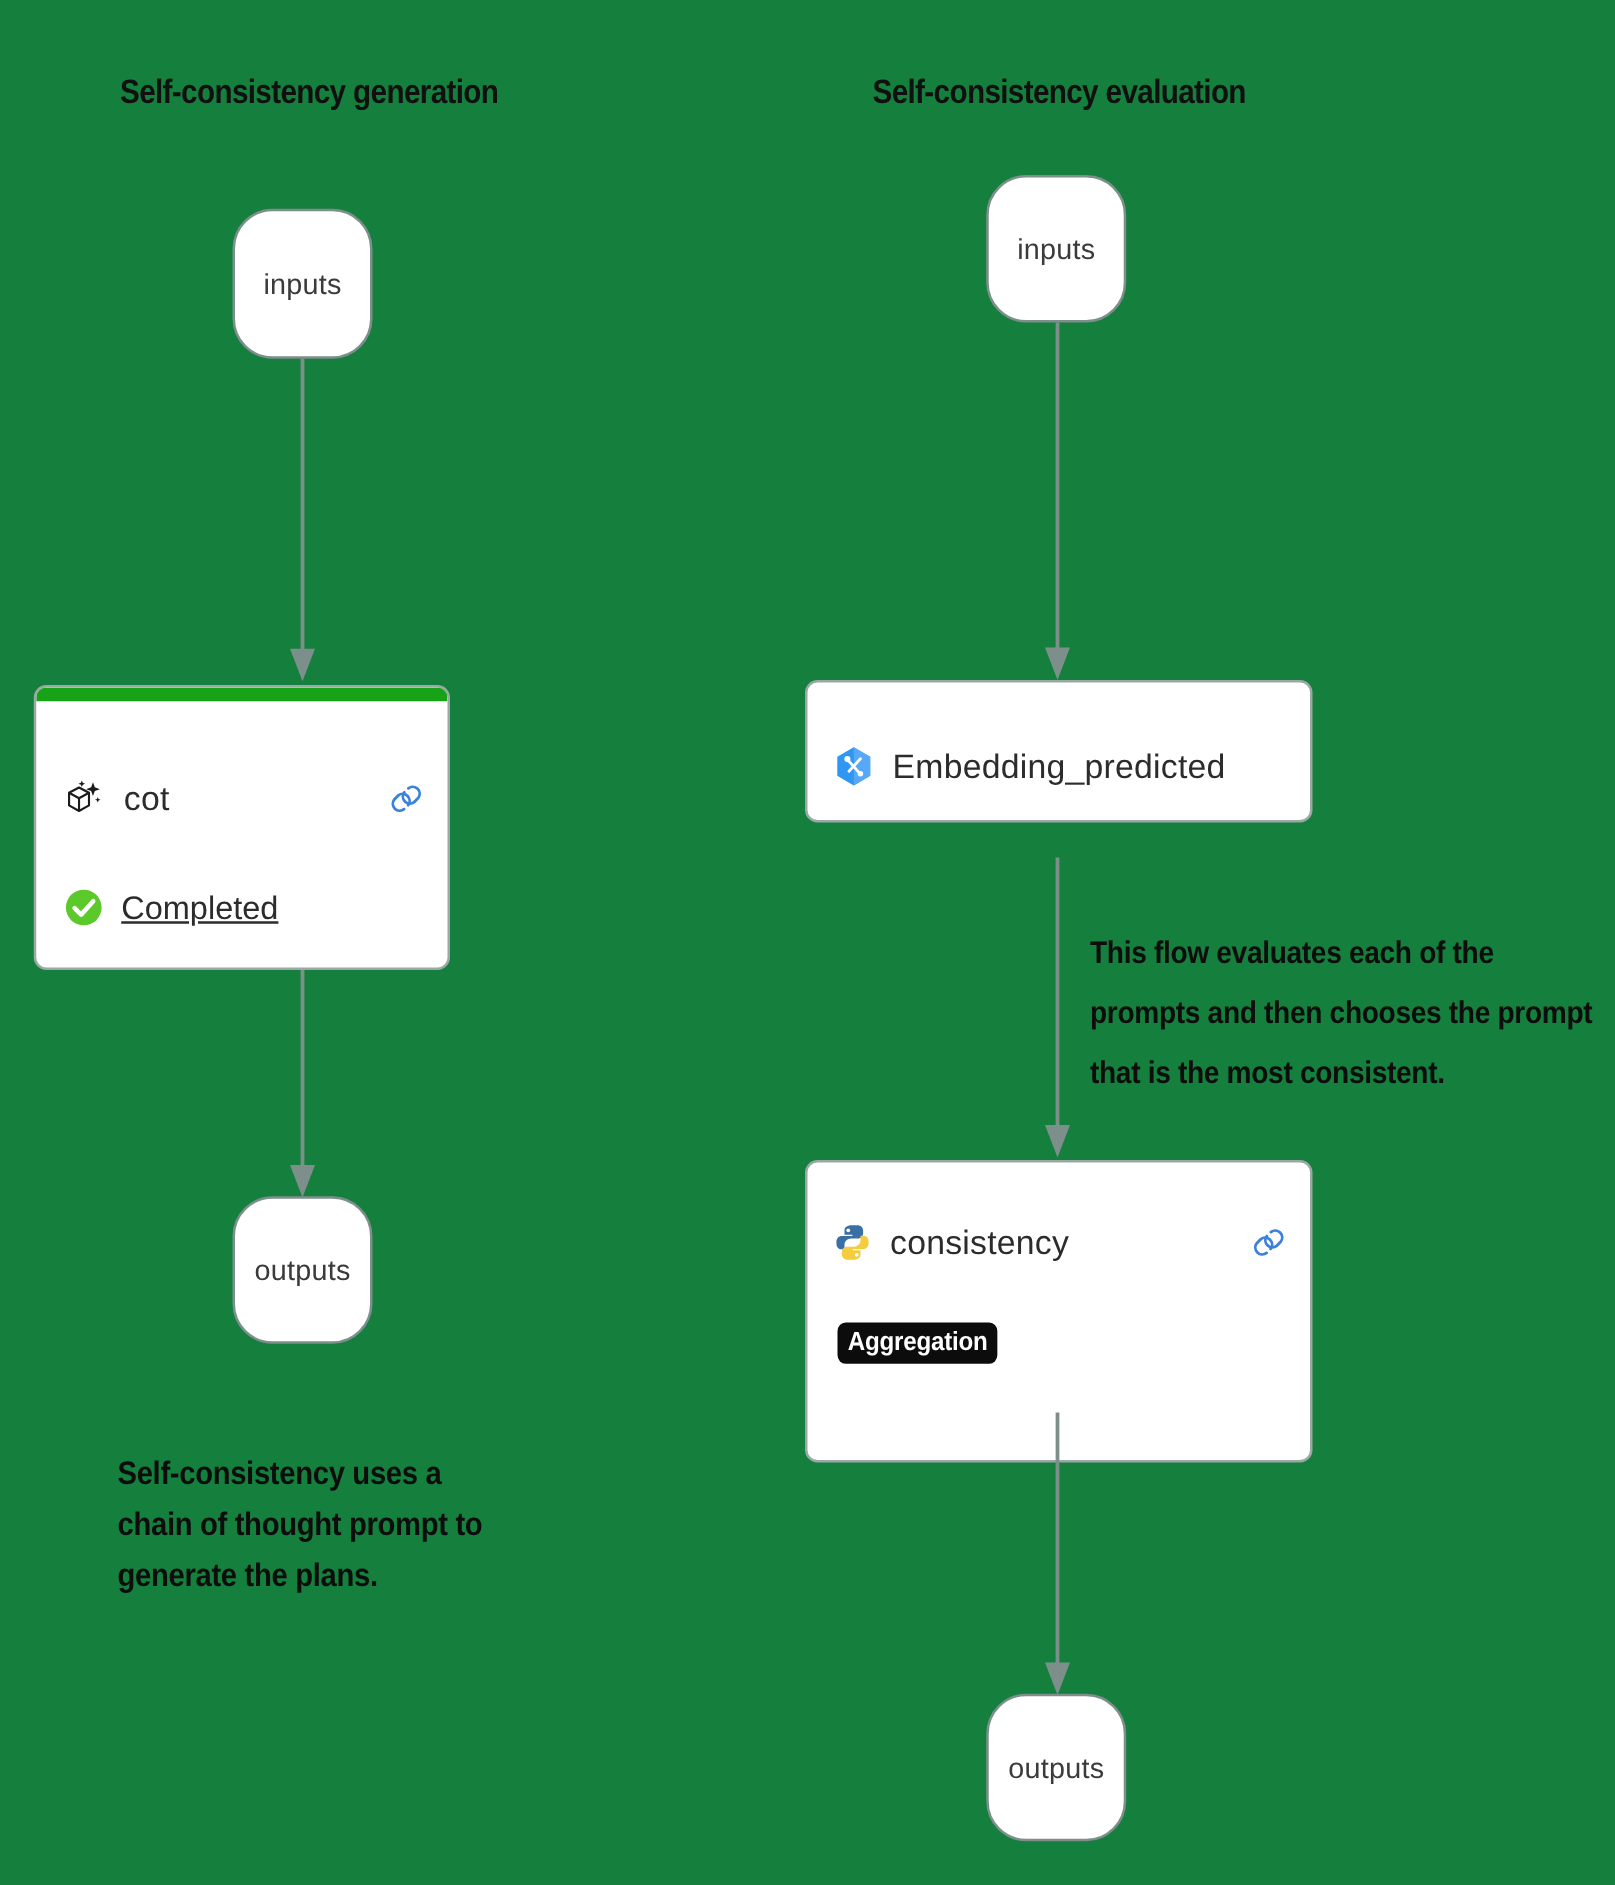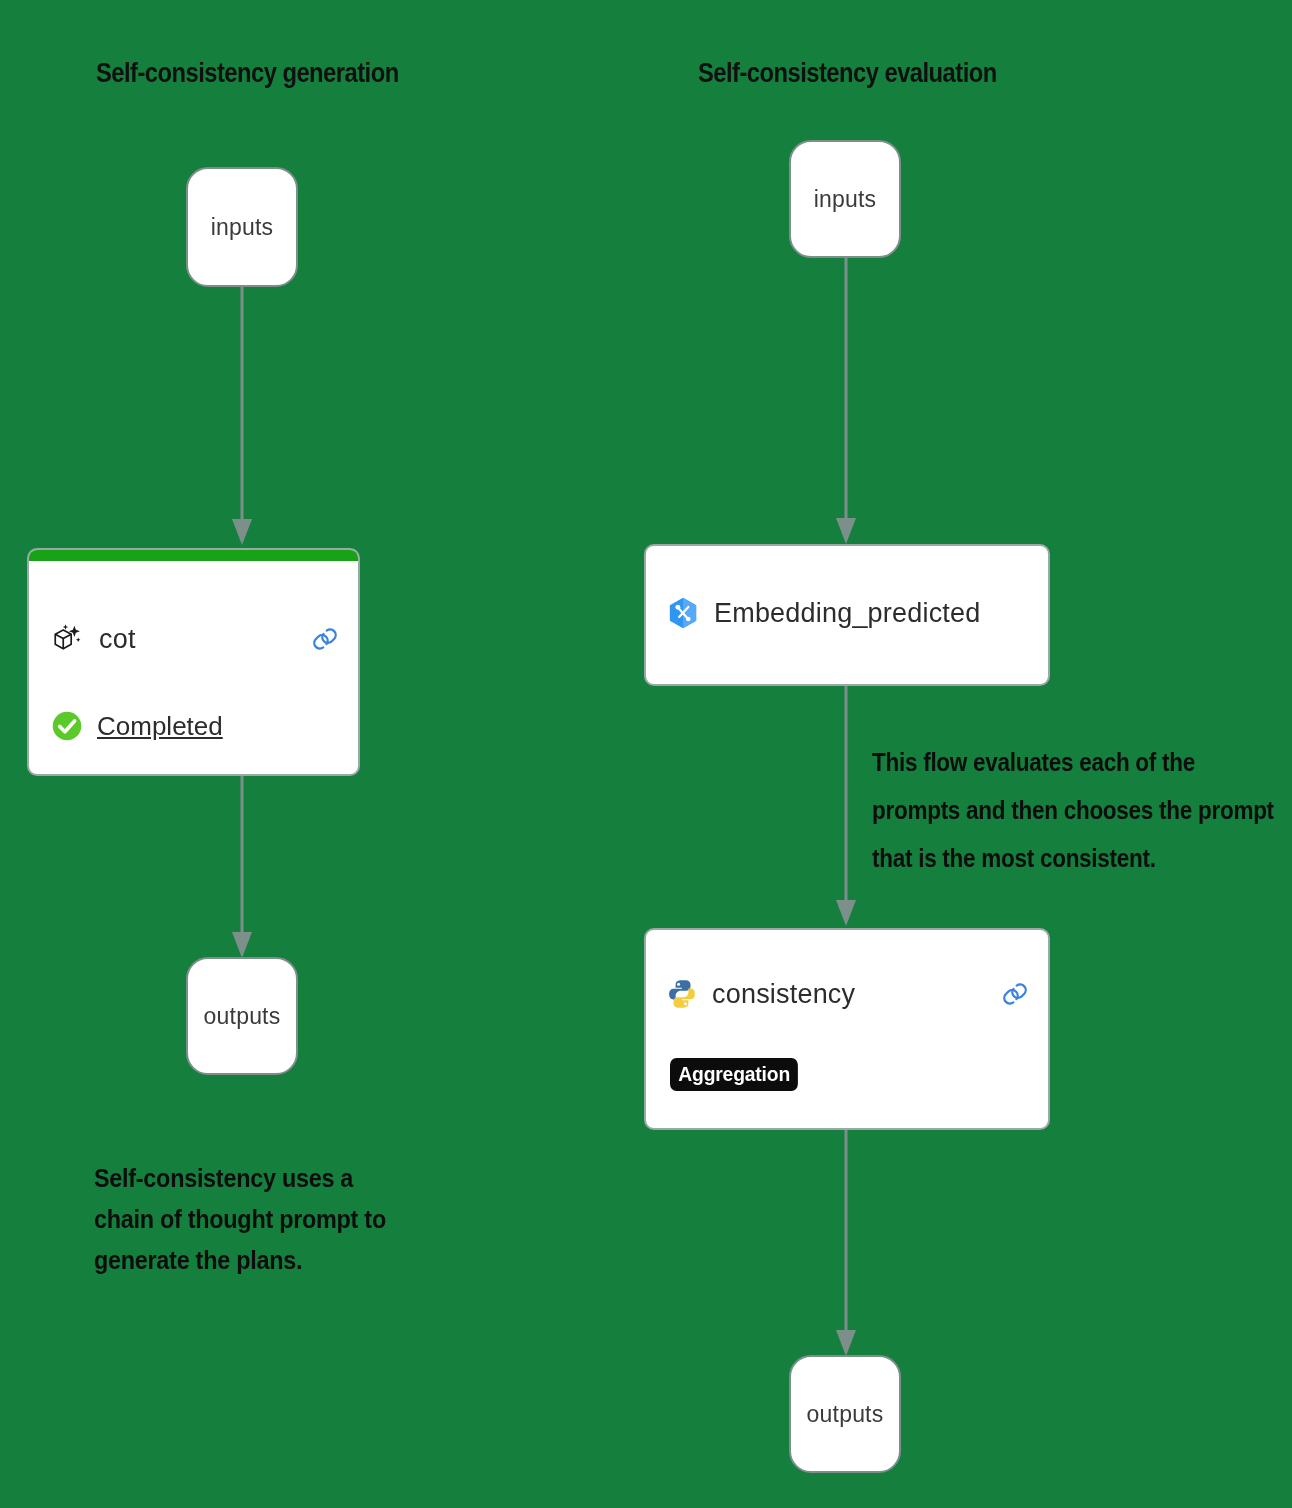--- a/index.html
+++ b/index.html
@@ -35,21 +35,21 @@
     transform-origin: left center;
   }
   #title-left  { left: 96px;  top: 58px; }
   #title-right { left: 698px; top: 58px; }
 
   
   .terminal {
     position: absolute;
     box-sizing: border-box;
     border: 2.5px solid #7d8f8b;
-    border-radius: 22px;
+    border-radius: 32px;
     background: #ffffff;
     display: flex;
     align-items: center;
     justify-content: center;
     font-size: 23px;
     color: #3b3b3b;
     letter-spacing: 0.2px;
   }
   #node-inputs-left   { left: 186px; top: 167px;  width: 112px; height: 120px; }
   #node-outputs-left  { left: 186px; top: 957px;  width: 112px; height: 118px; }
@@ -76,26 +76,26 @@
     gap: 14px;
   }
 
   #card-cot {
     left: 27px;  top: 548px;  width: 333px; height: 228px;
   }
   #card-cot .card-row.header { position: absolute; left: 22px; top: 72px; right: 18px; }
   #card-cot .card-row.status { position: absolute; left: 22px; top: 160px; }
 
   #card-embedding {
-    left: 644px; top: 544px;  width: 406px; height: 142px; padding-left: 40px;
+    left: 644px; top: 544px;  width: 406px; height: 114px; padding-left: 40px;
   }
   #card-embedding .card-row.header { position: absolute; left: 20px; top: 50px; }
 
   #card-consistency {
-    left: 644px; top: 928px;  width: 406px; height: 202px;
+    left: 644px; top: 928px;  width: 406px; height: 242px;
   }
   #card-consistency .card-row.header { position: absolute; left: 20px; top: 48px; right: 18px; }
   #card-consistency .badge-wrap { position: absolute; left: 24px; top: 128px; }
 
   .card-title {
     font-size: 27px;
     color: #2c2c2c;
     letter-spacing: 0.2px;
     white-space: nowrap;
   }

